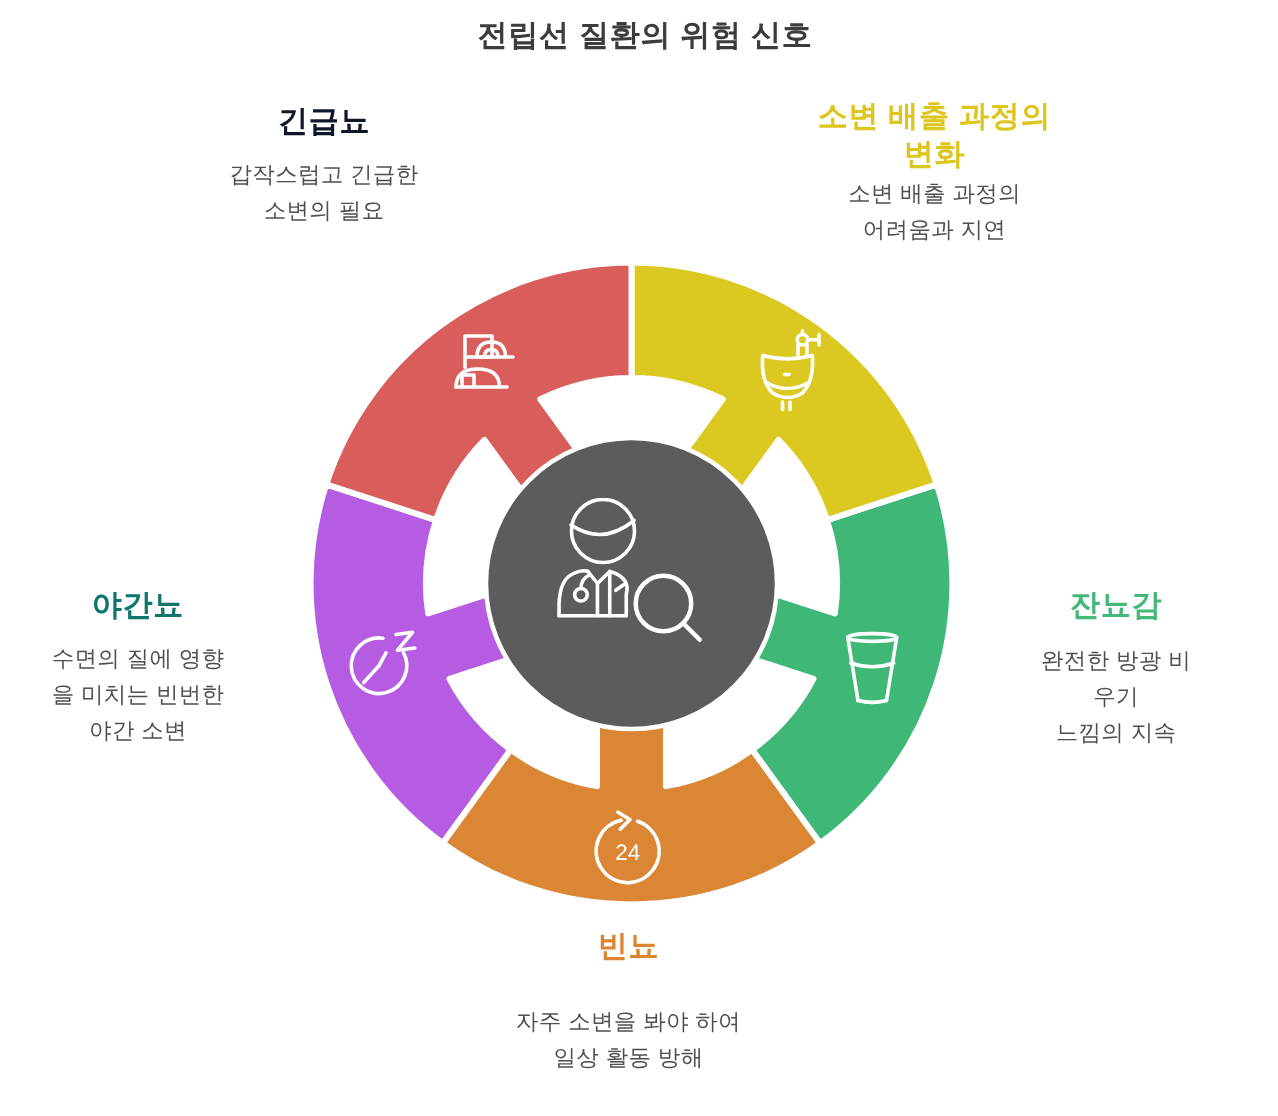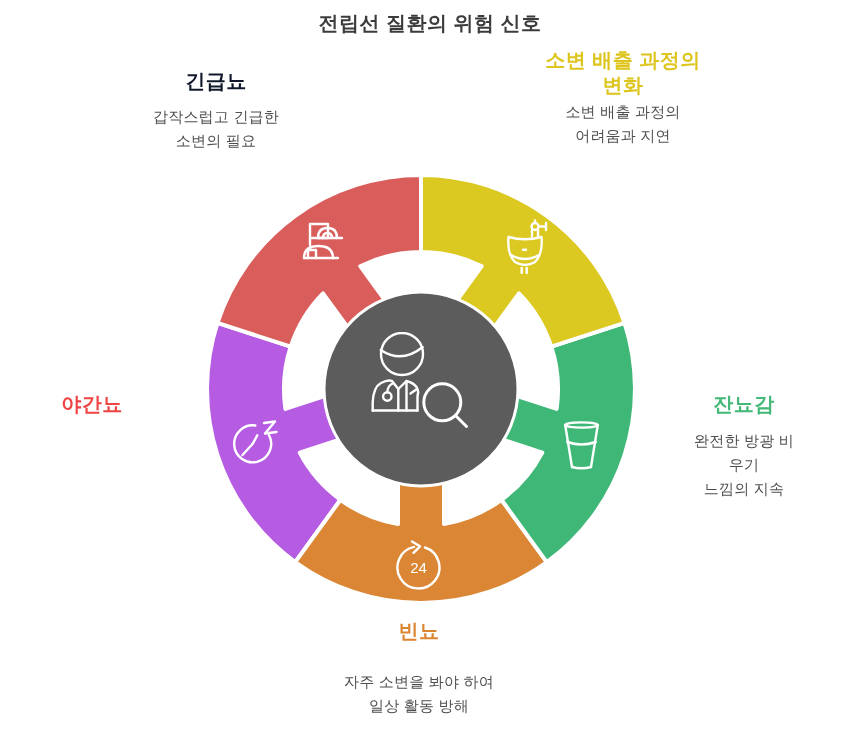--- a/index.html
+++ b/index.html
@@ -8,21 +8,21 @@
     font-family:"Liberation Sans","DejaVu Sans",sans-serif;
   }
   .title{
     position:absolute;left:430px;top:10px;transform:translateX(-50%);
     font-size:20px;font-weight:bold;color:#3c3c3c;white-space:nowrap;letter-spacing:0.5px;
   }
   .group{position:absolute;transform:translateX(-50%);text-align:center;}
   .s-label{font-size:20px;font-weight:bold;line-height:25px;white-space:pre-line;letter-spacing:0.5px;}
   .s-desc{font-size:15px;color:#4f4f4f;line-height:24px;white-space:pre-line;margin-top:11px;letter-spacing:0.2px;}
   .g-urgency{left:216px;top:69px;}
-  .g-flow{left:623px;top:48px;text-align:center;}
+  .g-flow{left:623px;top:66px;text-align:center;}
   .g-flow .s-desc{margin-top:2px;}
   .g-residual{left:744px;top:392px;}
   .g-residual .s-desc{margin-top:12px;}
   .g-frequency{left:419px;top:619px;}
   .g-frequency .s-desc{margin-top:26px;}
   .g-nocturia{left:92px;top:392px;}
   #donut{position:absolute;left:0;top:0;}
   .icon{position:absolute;}
   .i-urgency{left:290px;top:215px;}
   .i-urinal{left:494px;top:218px;}
@@ -135,16 +135,19 @@
 느낌의 지속</div>
   </div>
 
   <div class="group g-frequency">
     <div class="s-label" style="color: rgb(220, 133, 49);">빈뇨</div>
     <div class="s-desc">자주 소변을 봐야 하여
 일상 활동 방해</div>
   </div>
 
   <div class="group g-nocturia">
-    <div class="s-label" style="color: #ef4444;">야간뇨</div>
+    <div class="s-label" style="color: #0f766e;">야간뇨</div>
+    <div class="s-desc">수면의 질에 영향
+을 미치는 빈번한
+야간 소변</div>
   </div>
 
 </div>
 
 </body></html>

